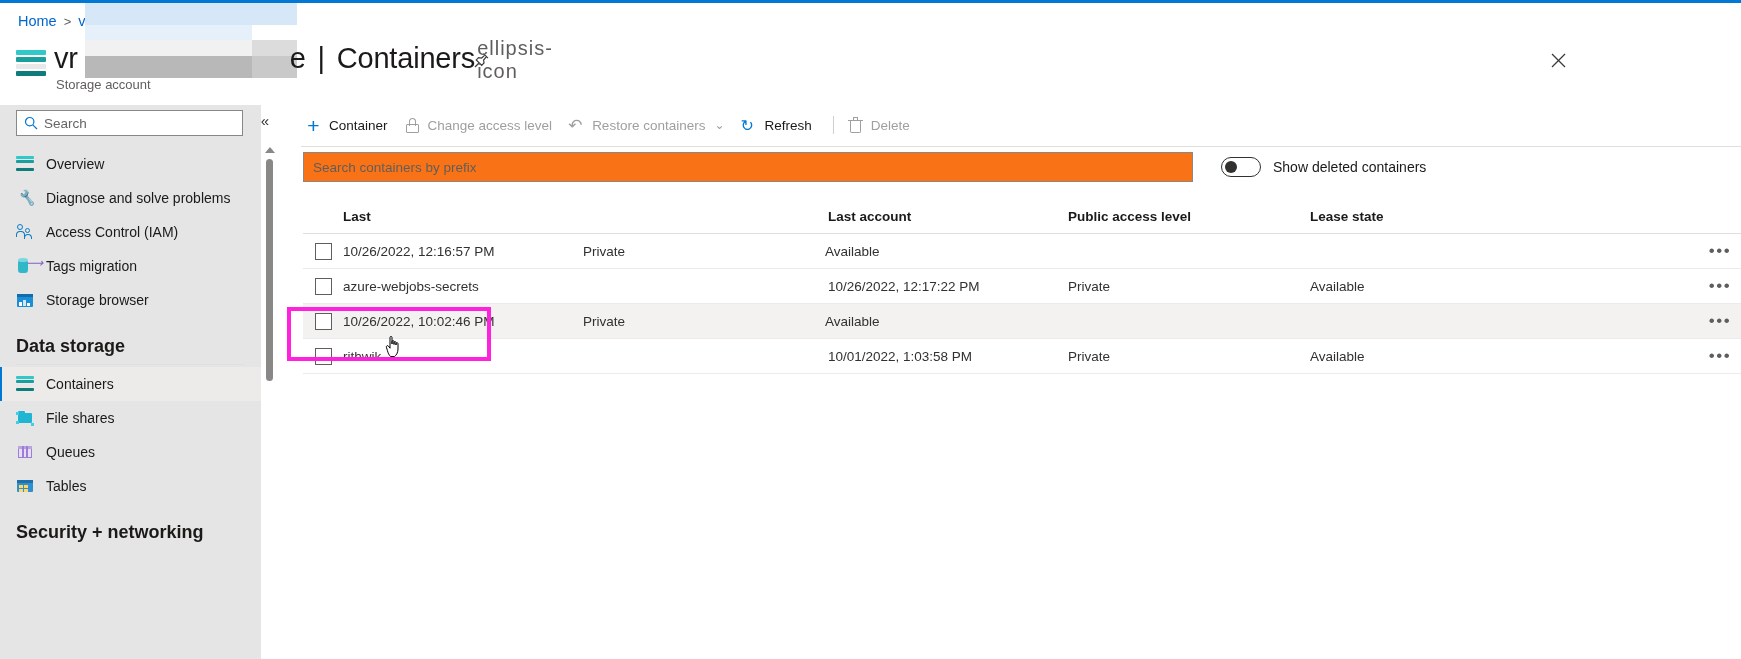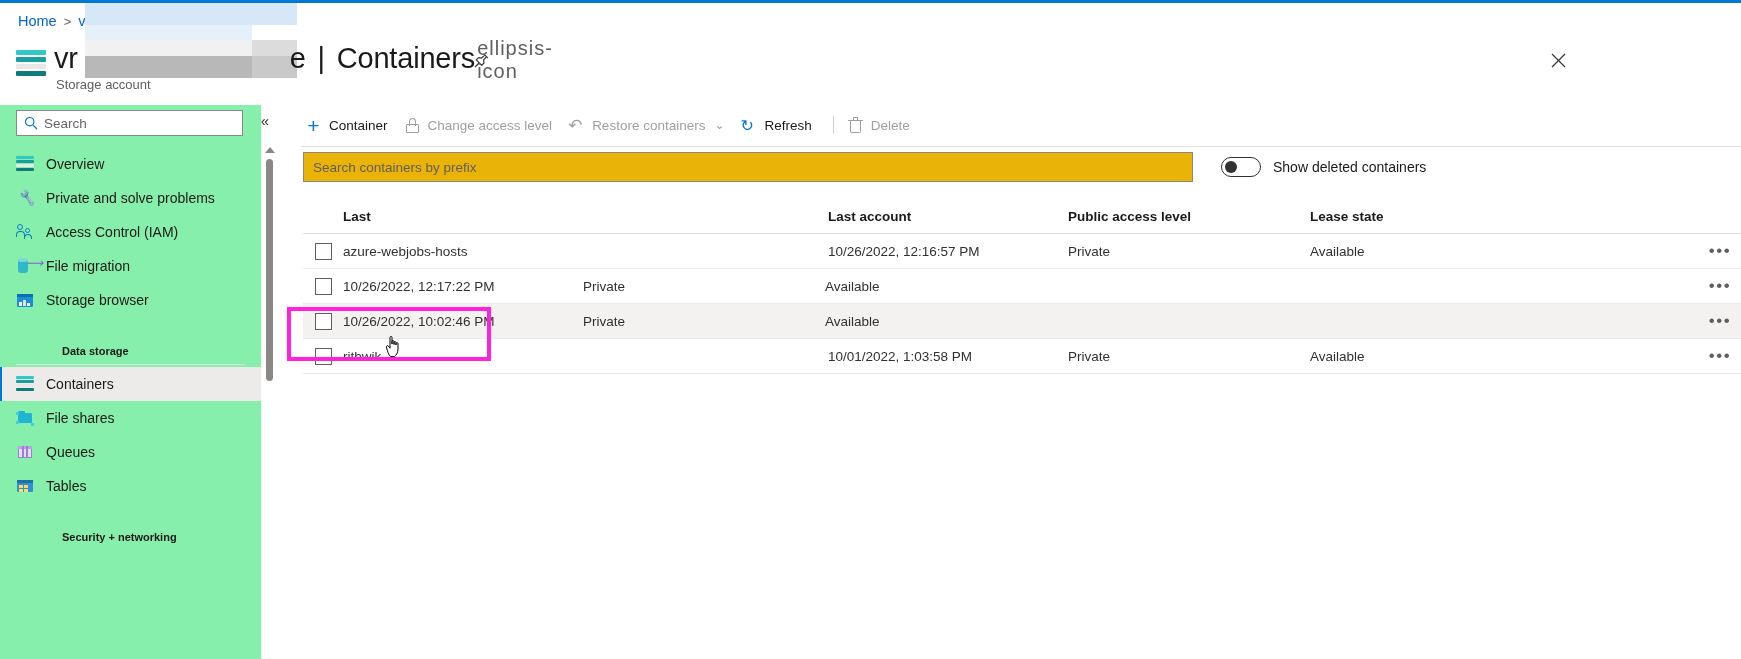--- a/index.html
+++ b/index.html
@@ -72,21 +72,21 @@
   }
   .close-btn {
     position: absolute; top: 47px; left: 1545px;
     width: 26px; height: 26px; cursor:pointer;
     display:flex; align-items:center; justify-content:center;
   }
 
   
   .sidebar {
     position: absolute; top: 105px; left: 0; width: 261px; height: 554px;
-    background: #86efac;
+    background: #e5e5e5;
   }
   .side-search {
     position: absolute; top: 5px; left: 16px;
     width: 227px; height: 26px;
     border: 1px solid #8a8886; background:#fff;
     display:flex; align-items:center; padding-left:7px; gap:6px;
     cursor: text;
   }
   .side-search input {
     border:none; outline:none; font-size:13.5px; width:180px;
@@ -108,24 +108,23 @@
     font-size: 14px; color:#1b1a19; cursor:pointer;
     white-space:nowrap;
   }
   .nav-item.selected { background:#edebe9; }
   .nav-item.selected::before {
     content:""; position:absolute; left:0; top:0; width:2px; height:34px;
     background:#0078d4;
   }
   .nav-ico { width:18px; height:18px; position:relative; flex:0 0 18px; }
   .nav-group {
-    font-size:11px; font-weight:600; color:#1b1a19;
+    font-size:18px; font-weight:600; color:#1b1a19;
     padding-left:16px; height:32px; display:flex; align-items:flex-end;
     padding-bottom:4px;
-    margin-left:46px;
   }
   .nav-group-rule {
     margin: 3px 16px 2px 16px; height:1px; background:#e1dfdd;
   }
   .nav-spacer { height: 12px; }
 
   
   .ico-containers .l { position:absolute; left:0; width:18px; height:3px; border-radius:1px;}
   .ico-containers .l1{top:1px;background:#32c8c8}
   .ico-containers .l2{top:5px;background:#1a9e9e}
@@ -213,21 +212,21 @@
   .chev-down { font-size:12px; color:#a19f9d; margin-left:2px; }
 
   .toolbar-rule {
     position:absolute; top:41px; left:16px; width:1440px; height:1px;
     background:#e1dfdd;
   }
 
   
   .filter-row { position:absolute; top:47px; left:18px; display:flex; align-items:center; }
   .prefix-search {
-    width:890px; height:30px; border:1px solid #8a8886; background:#eab308;
+    width:890px; height:30px; border:1px solid #8a8886; background:#f97316;
     display:flex; align-items:center; padding:0 9px; cursor:text;
   }
   .prefix-search input {
     border:none; outline:none; width:100%; font-size:13.5px;
     font-family:"Liberation Sans", sans-serif; color:#323130; background:transparent;
   }
   .prefix-search input::placeholder { color:#605e5c; }
 
   .toggle-wrap { display:flex; align-items:center; gap:12px; margin-left:28px; }
   .toggle {
@@ -350,40 +349,40 @@
         </span>
         <span>Overview</span>
       </div>
 
 
 
       <div class="nav-item">
         <span class="nav-ico">
             <i class="ico-wrench">🔧</i>
           </span>
-        <span>Private and solve problems</span>
+        <span>Diagnose and solve problems</span>
       </div>
 
       <div class="nav-item">
         <span class="nav-ico ico-iam">
           <i class="h1"></i>
             <i class="b1"></i>
             <i class="h2"></i>
             <i class="b2"></i>
         </span>
         <span>Access Control (IAM)</span>
       </div>
 
       <div class="nav-item">
         <span class="nav-ico ico-migr">
           <i class="cyl"></i>
             <i class="top"></i>
             <i class="ar">⟶</i>
         </span>
-        <span>File migration</span>
+        <span>Tags migration</span>
       </div>
 
       <div class="nav-item">
         <span class="nav-ico ico-browser">
           <i class="fr"></i>
             <i class="tb"></i>
             <i class="w1"></i>
             <i class="w2"></i>
             <i class="w3"></i>
         </span>
@@ -503,31 +502,31 @@
         <div class="c-mod">Last account</div>
         <div class="c-pub">Public access level</div>
         <div class="c-lease">Lease state</div>
         <div class="c-menu"></div>
       </div>
 
       <div class="trow">
         <div class="c-check">
             <span class="chk"></span>
           </div>
-        <div class="c-name">azure-webjobs-hosts</div>
         <div class="c-mod">10/26/2022, 12:16:57 PM</div>
         <div class="c-pub">Private</div>
         <div class="c-lease">Available</div>
         <div class="c-menu">•••</div>
       </div>
 
       <div class="trow">
         <div class="c-check">
             <span class="chk"></span>
           </div>
+        <div class="c-name">azure-webjobs-secrets</div>
         <div class="c-mod">10/26/2022, 12:17:22 PM</div>
         <div class="c-pub">Private</div>
         <div class="c-lease">Available</div>
         <div class="c-menu">•••</div>
       </div>
 
       <div class="trow highlighted">
         <div class="c-check">
             <span class="chk"></span>
           </div>

